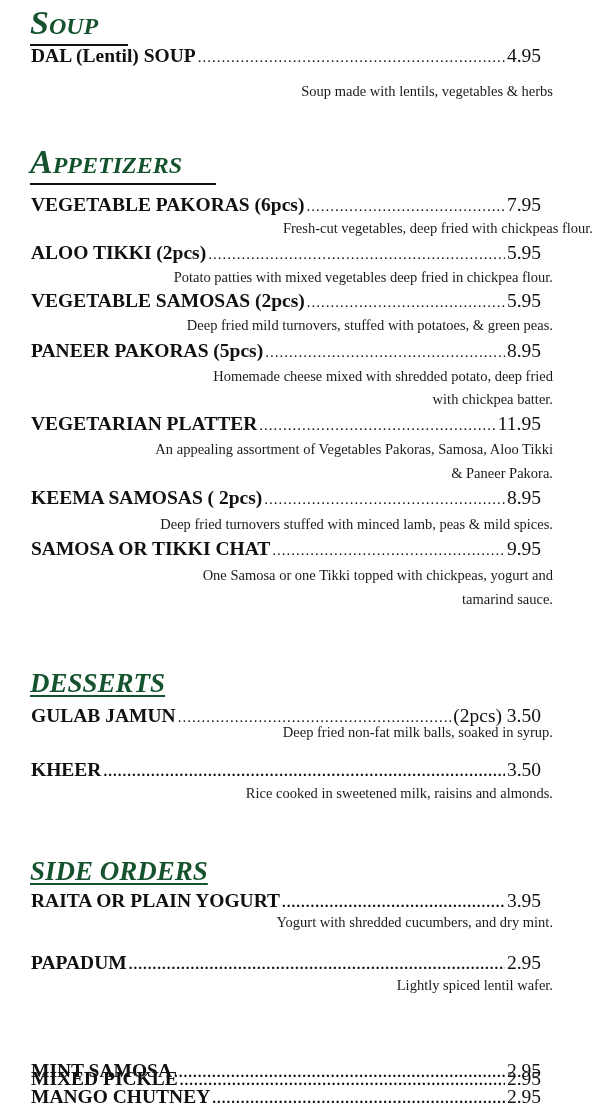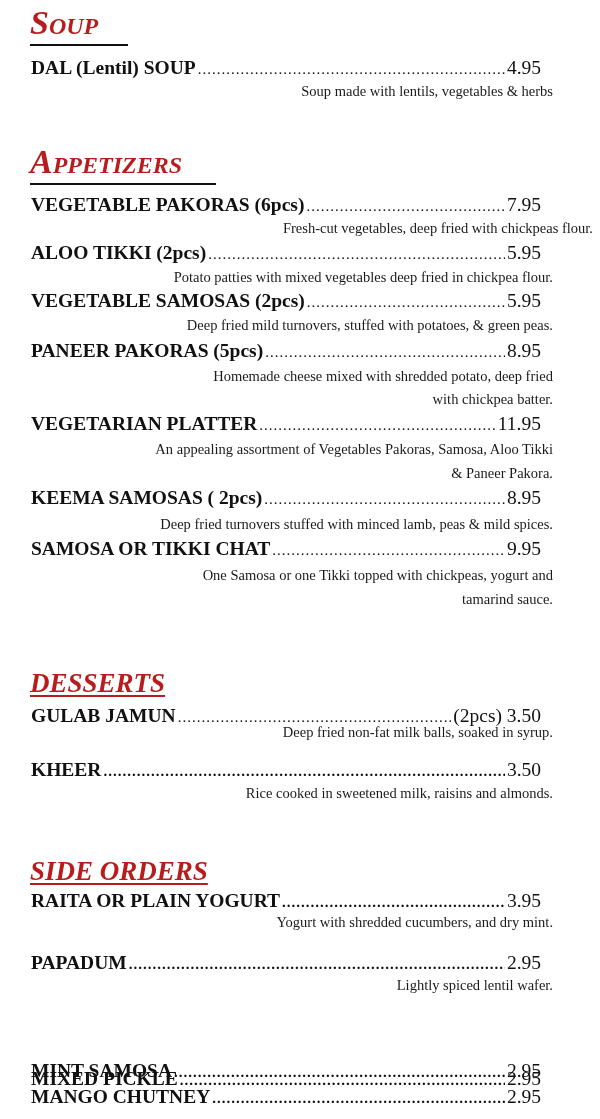--- a/index.html
+++ b/index.html
@@ -1,37 +1,37 @@
 <!DOCTYPE html>
 <html><head>
 <meta charset="utf-8">
 <style>
   html, body { margin: 0; padding: 0; background: #ffffff; }
   body { width: 600px; height: 1119px; overflow: hidden; position: relative;
          font-family: "Liberation Serif", "DejaVu Serif", serif; color: #111; }
   .sec-title { position: absolute; left: 30px; font-style: italic; font-weight: bold;
-               color: #b91c1c; margin: 0; line-height: 1; }
+               color: #14532d; margin: 0; line-height: 1; }
   .sec-title.smallcaps { font-variant: small-caps; font-size: 34px; }
   .sec-title.plain { font-size: 27px; text-decoration: underline; text-decoration-thickness: 2px; text-underline-offset: 3px; }
   .rule { position: absolute; left: 30px; height: 2px; background: #111; }
   .item { position: absolute; left: 31px; width: 510px; display: flex; align-items: baseline;
           font-size: 19.5px; line-height: 22px; white-space: nowrap; }
   .item .name { font-weight: bold; }
   .item .dots { flex: 1; overflow: hidden; margin: 0 2px; font-size: 15px; letter-spacing: 1px; }
   .item .dots::before { content: "................................................................................................................................................................................................"; }
   .item .dots.heavy { font-weight: bold; }
   .item .price { font-size: 19.5px; }
   .desc { position: absolute; left: 53px; font-size: 14.5px; line-height: 23px; color: #1a1a1a; width: 500px; text-align: right; }
 </style>
 </head>
 <body>
 
 <h2 class="sec-title smallcaps" style="top:6px;">Soup</h2>
 <div class="rule" style="top:44px; width:98px;"></div>
-<div class="item" style="top:57px;">
+<div class="item" style="top:45px;">
   <span class="name">DAL (Lentil) SOUP</span>
   <span class="dots"></span>
   <span class="price">4.95</span>
 </div>
 <div class="desc" style="top:80px;">Soup made with lentils, vegetables &amp; herbs</div>
 
 <h2 class="sec-title smallcaps" style="top:145px;">Appetizers</h2>
 <div class="rule" style="top:183px; width:186px;"></div>
 
 <div class="item" style="top:194px;">

